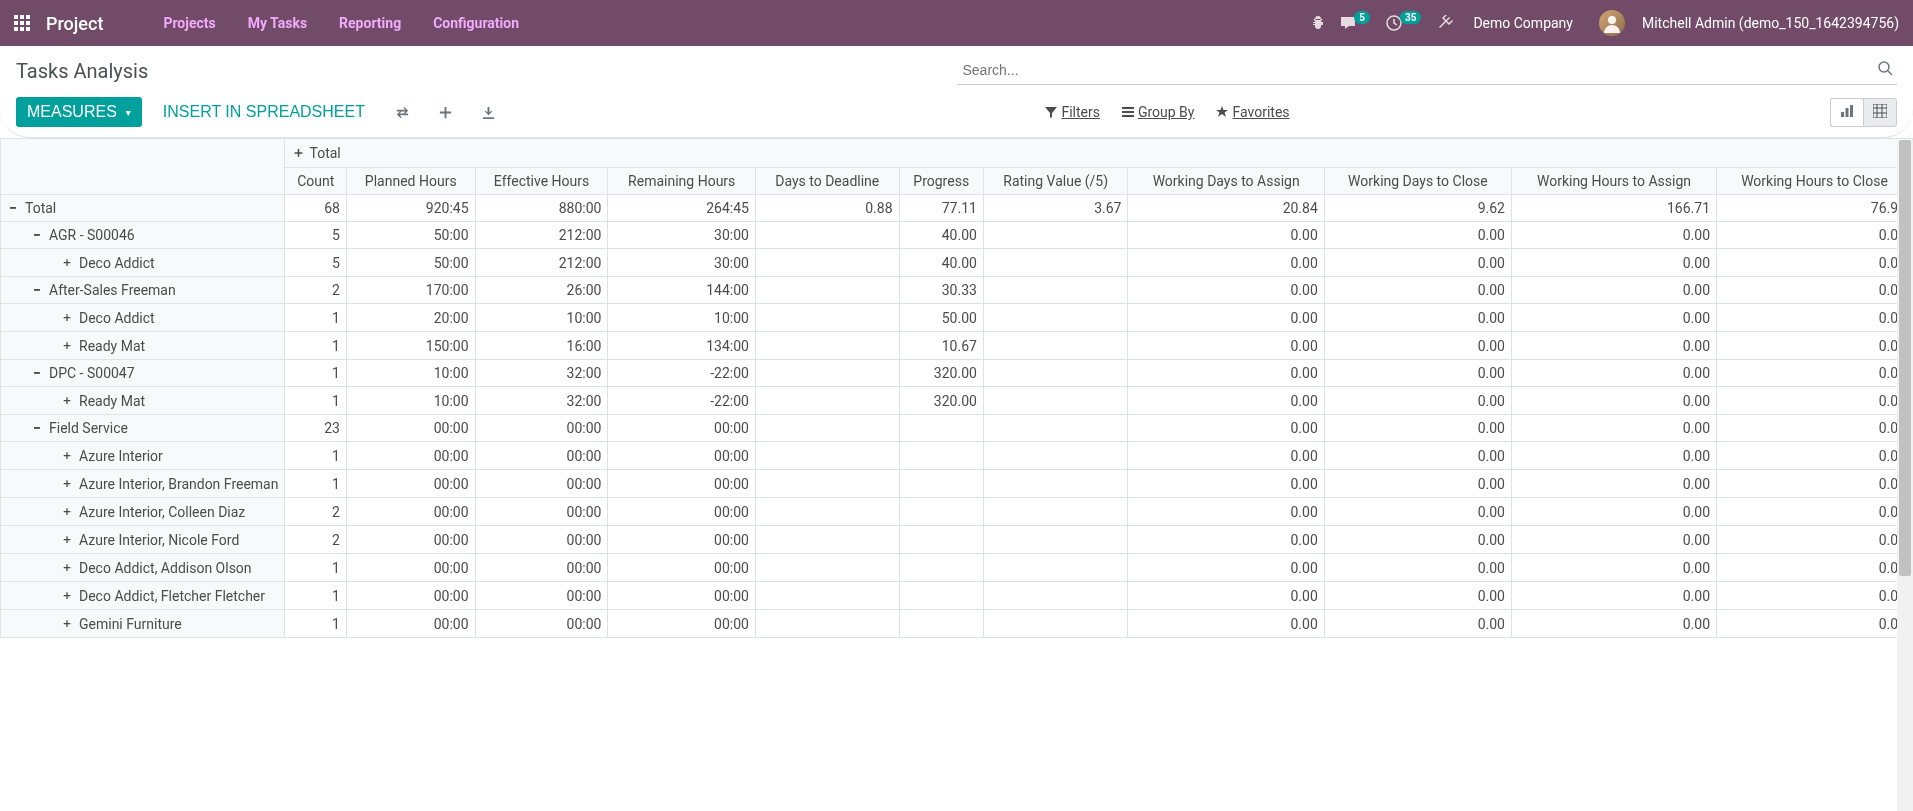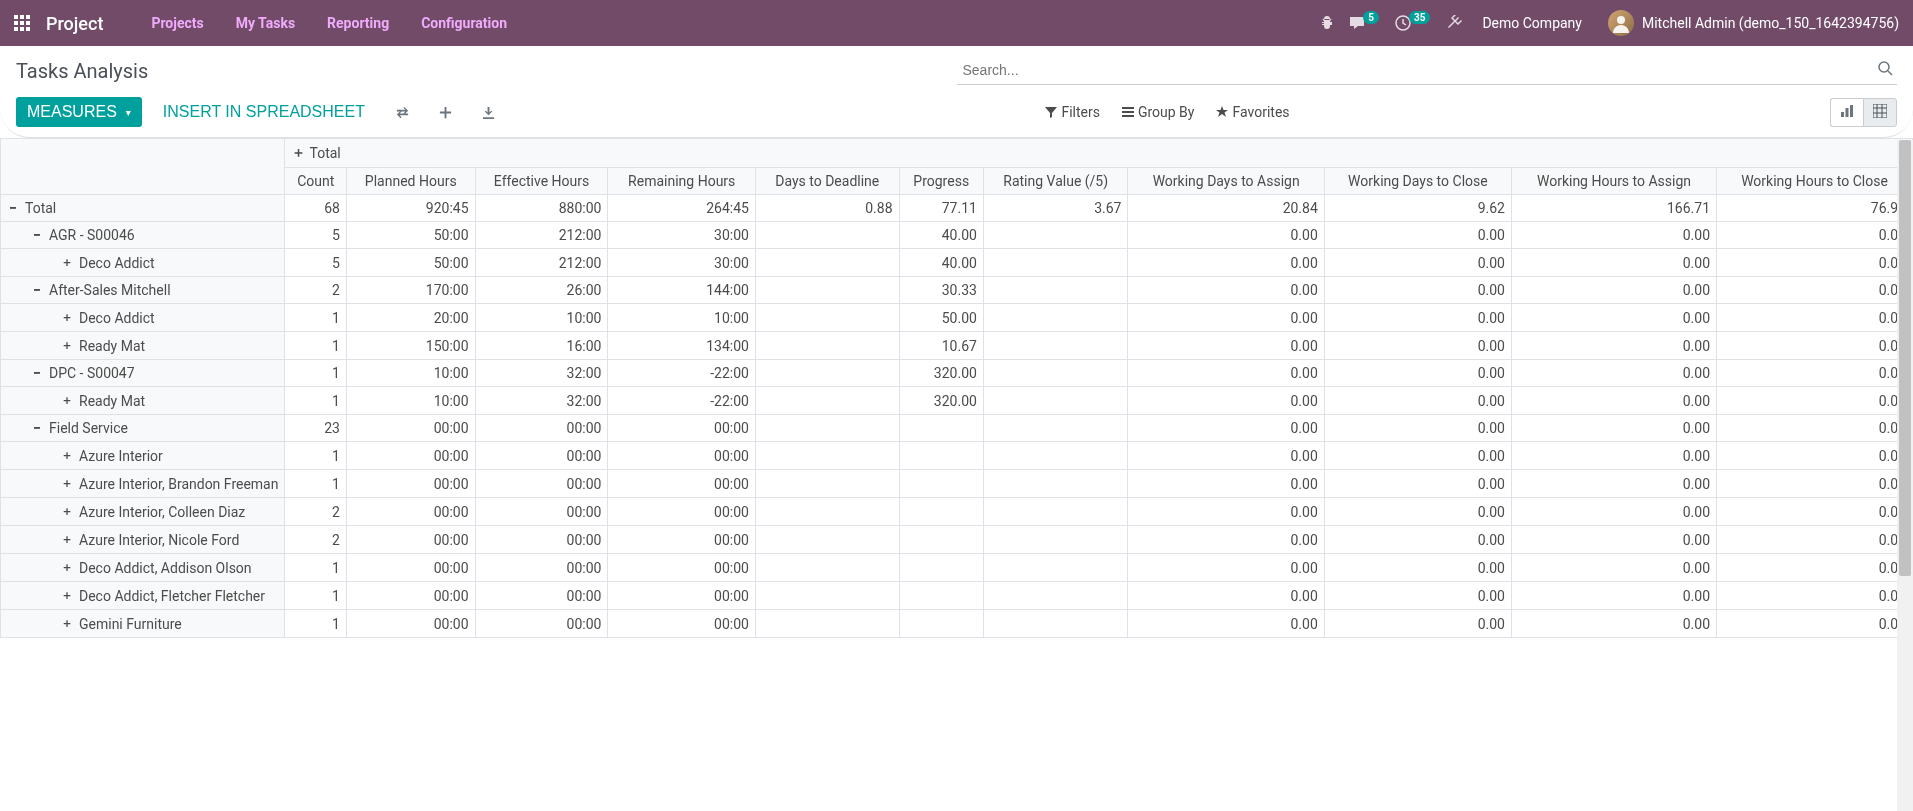--- a/index.html
+++ b/index.html
@@ -2,47 +2,47 @@
 <html><head>
 <meta charset="utf-8">
 <style>
 * { margin: 0; padding: 0; box-sizing: border-box; }
 body { font-family: -apple-system, BlinkMacSystemFont, "Segoe UI", Roboto, "Helvetica Neue", Arial, sans-serif; font-size: 13px; color: #4c4c4c; background: #fff; }
 
 
 .top-nav { background: #714b67; color: #fff; height: 46px; display: flex; align-items: center; padding: 0 8px; }
 .apps-icon { width: 28px; height: 28px; display: flex; align-items: center; justify-content: center; cursor: pointer; margin-right: 10px; }
 .apps-icon svg { fill: #fff; }
-.brand { font-size: 18px; font-weight: 500; margin-right: 34px; color: #fff; }
+.brand { font-size: 18px; font-weight: 500; margin-right: 46px; color: #fff; }
 .nav-menu { display: flex; gap: 4px; }
 .nav-menu-item { padding: 6px 14px; color: #f0abfc; cursor: pointer; font-size: 14px; border-radius: 3px; font-weight: bold; }
 .nav-right { margin-left: auto; display: flex; align-items: center; gap: 14px; }
 .nav-icon { color: #e7dbe3; cursor: pointer; position: relative; display: flex; align-items: center; }
 .nav-badge { background: #00a09d; color: #fff; font-size: 10px; font-weight: 700; padding: 1px 5px; border-radius: 8px; position: relative; top: -6px; left: -2px; }
 .company-name { color: #ffffff; font-size: 14px; padding: 0 6px; cursor: pointer; }
-.user-section { display: flex; align-items: center; gap: 8px; cursor: pointer; padding: 0 6px; }
+.user-section { display: flex; align-items: center; gap: 17px; cursor: pointer; padding: 0 6px; }
 .avatar { width: 26px; height: 26px; border-radius: 50%; background: linear-gradient(135deg,#d4a574,#8b6f47); display: flex; align-items: center; justify-content: center; font-size: 12px; color: #fff; }
 .user-name { color: #fff; font-size: 14px; }
 
 
 .control-panel { border-bottom: 1px solid #dee2e6; border-radius: 29px; }
 .cp-top { display: flex; align-items: center; padding: 10px 16px 6px; }
 .page-title { font-size: 20px; color: #495057; font-weight: 400; }
 .search-area { margin-left: auto; width: 50%; position: relative; border-bottom: 1px solid #ccc; }
 .search-input { width: 100%; border: none; outline: none; padding: 6px 30px 6px 6px; font-size: 14px; background: transparent; }
 .search-icon { position: absolute; right: 4px; top: 4px; cursor: pointer; color: #6c757d; }
 
 .cp-bottom { display: flex; align-items: center; padding: 6px 16px 10px; }
 .btn { border: 1px solid transparent; padding: 5px 10px; font-size: 16px; cursor: pointer; border-radius: 3px; display: inline-flex; align-items: center; gap: 5px; }
 .btn-primary { background: #00a09d; color: #fff; font-weight: 500; text-transform: uppercase; }
 .btn-link { background: transparent; color: #00a09d; font-weight: 500; text-transform: uppercase; }
 .btn-icon { background: transparent; color: #6c757d; padding: 5px 8px; font-size: 15px; }
 .left-tools { display: flex; align-items: center; gap: 10px; }
 .mid-tools { margin-left: auto; display: flex; gap: 22px; }
-.mid-tool { color: #4c4c4c; cursor: pointer; font-size: 14px; display: flex; align-items: center; gap: 4px; }
+.mid-tool { color: #4c4c4c; cursor: pointer; font-size: 14px; display: flex; align-items: center; gap: 4px; text-decoration: underline; }
 .right-tools { margin-left: auto; display: flex; }
 .view-btn { border: 1px solid #ccc; padding: 5px 9px; color: #6c757d; cursor: pointer; background: #fff; }
 .view-btn.active { background: #e9ecef; color: #495057; }
 .view-btn:first-child { border-radius: 3px 0 0 3px; border-right: none; }
 .view-btn:last-child { border-radius: 0 3px 3px 0; }
 
 
 .pivot-container { padding: 0; overflow: auto; height: calc(100vh - 140px); position: relative; }
 .pivot-table { border-collapse: collapse; width: 100%; font-size: 14px; }
 .pivot-table th, .pivot-table td { border: 1px solid #dee2e6; padding: 5px 6px; white-space: nowrap; }
@@ -279,21 +279,21 @@
           <td></td>
           <td>0.00</td>
           <td>0.00</td>
           <td>0.00</td>
           <td>0.00</td>
         </tr>
         <tr>
           <th class="indent-1">
             <span class="row-label">
               <span class="expand-icon" style="font-size: 9px;">━</span>
-              <span>After-Sales Mitchell</span>
+              <span>After-Sales Freeman</span>
             </span>
           </th>
           <td>2</td>
           <td>170:00</td>
           <td>26:00</td>
           <td>144:00</td>
           <td></td>
           <td>30.33</td>
           <td></td>
           <td>0.00</td>

